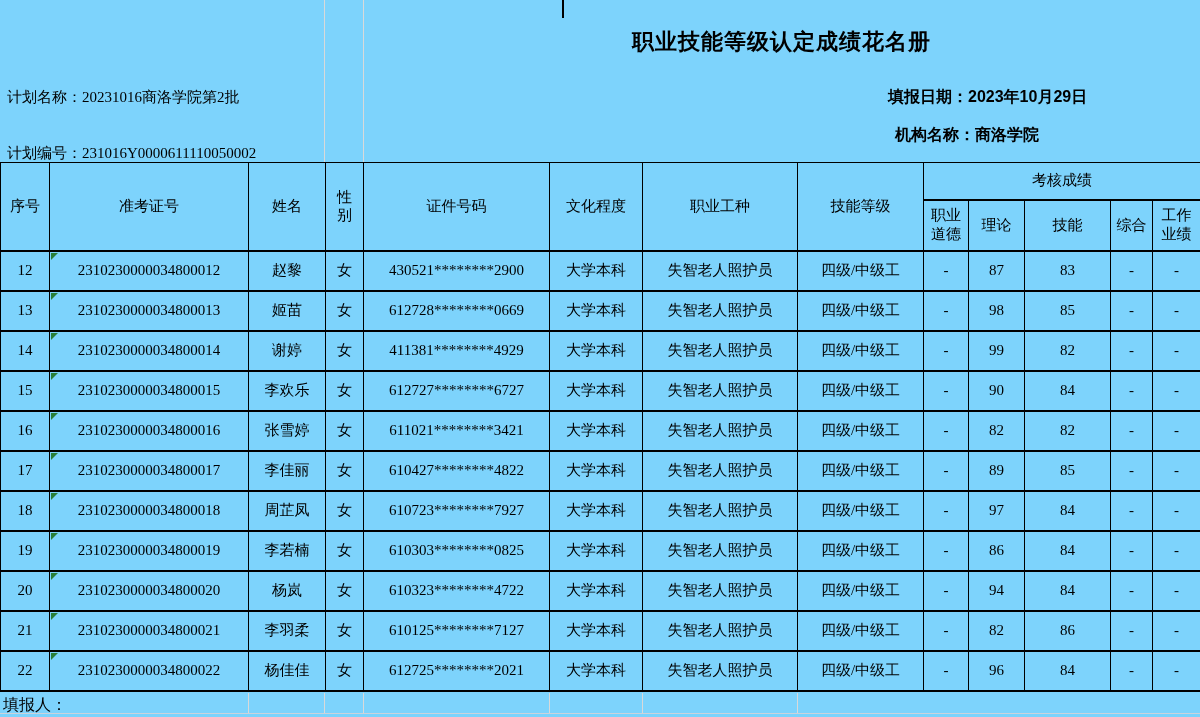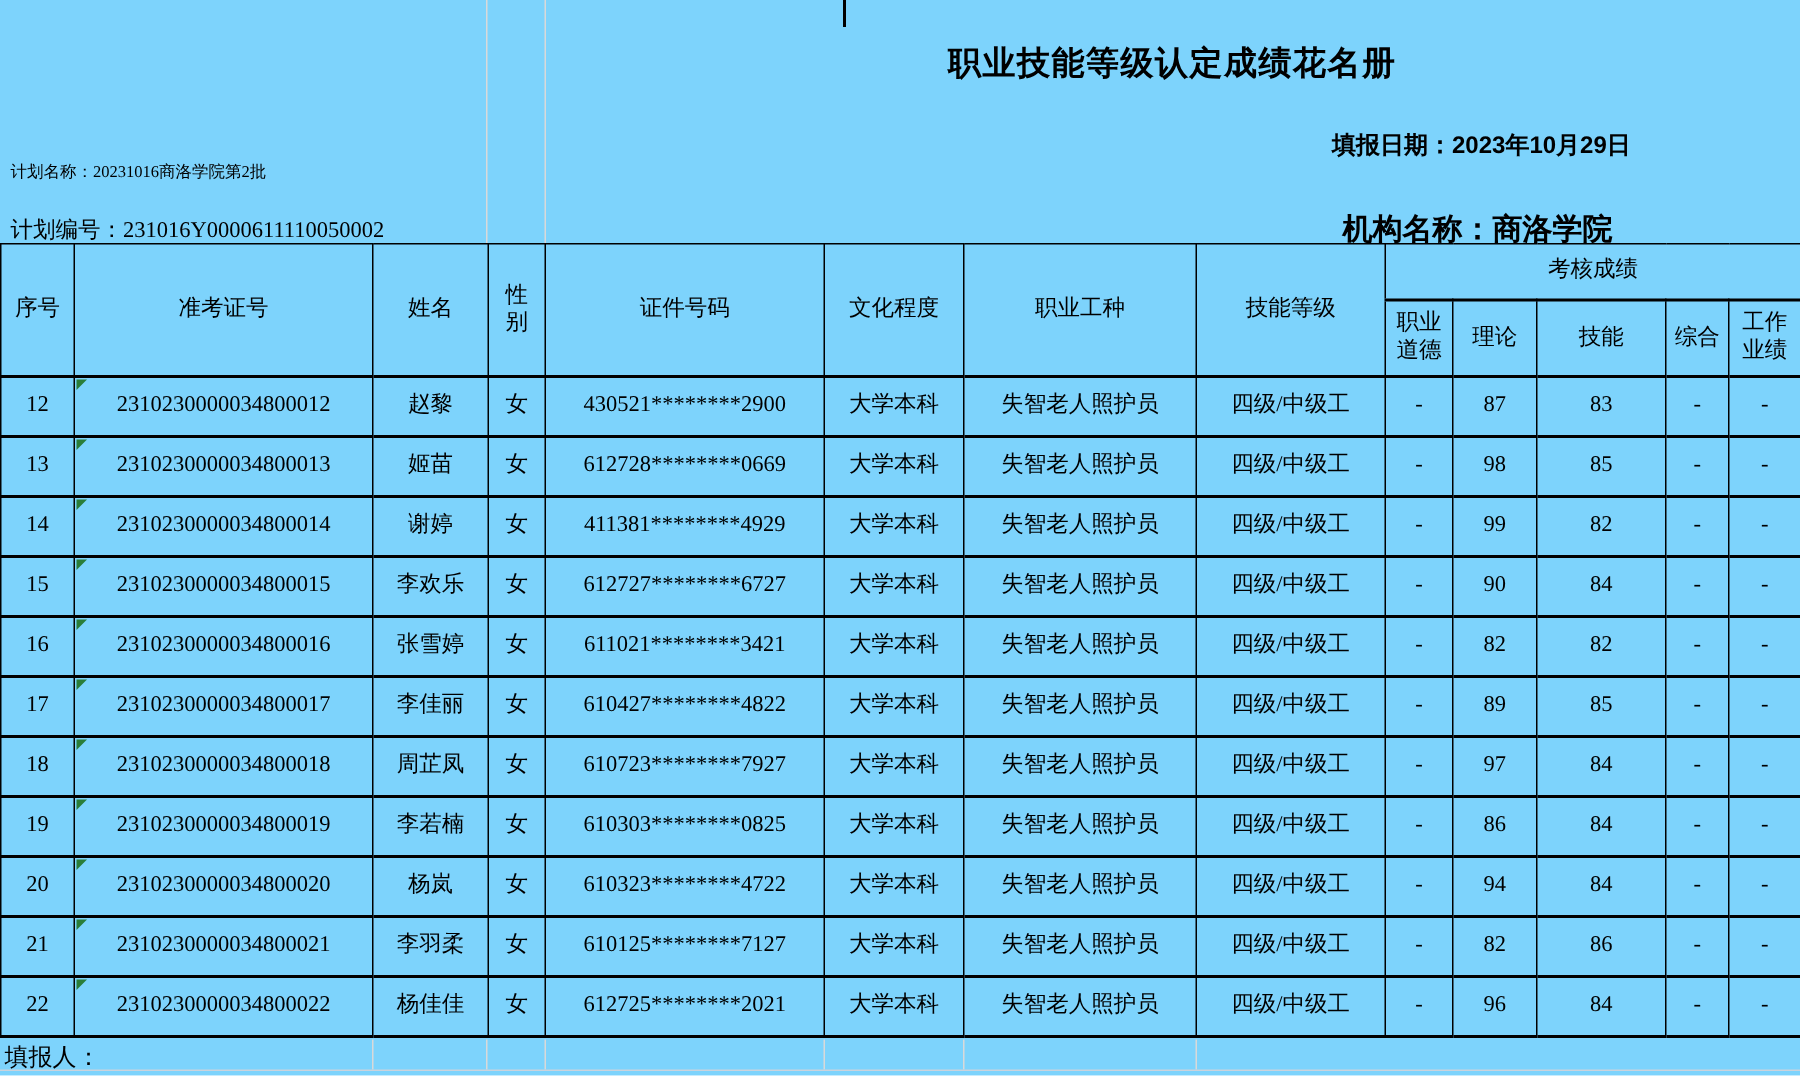--- a/index.html
+++ b/index.html
@@ -16,25 +16,25 @@
     position:absolute; left:632px; top:27px;
     font-family:"Liberation Sans", sans-serif; font-weight:bold;
     font-size:22px; letter-spacing:1px; white-space:nowrap;
   }
   .fill-date {
     position:absolute; left:888px; top:87px;
     font-family:"Liberation Sans", sans-serif; font-weight:bold;
     font-size:16px; white-space:nowrap;
   }
   .org-name {
-    position:absolute; left:895px; top:139px;
+    position:absolute; left:895px; top:125px;
     font-family:"Liberation Sans", sans-serif; font-weight:bold;
-    font-size:20px; white-space:nowrap;
-  }
-  .plan-name { position:absolute; left:7px; top:107px; font-size:11px; white-space:nowrap; }
+    font-size:16px; white-space:nowrap;
+  }
+  .plan-name { position:absolute; left:7px; top:88px; font-size:15px; white-space:nowrap; }
   .plan-code { position:absolute; left:7px; top:144px; font-size:15px; white-space:nowrap; }
 
   table.roster {
     position:absolute; left:0; top:162px; width:1200px;
     border-collapse:collapse; table-layout:fixed;
   }
   .roster th, .roster td {
     border:1px solid #000; text-align:center; vertical-align:middle;
     padding:0; font-size:15px; font-weight:normal; overflow:hidden;
     line-height:1.25;

